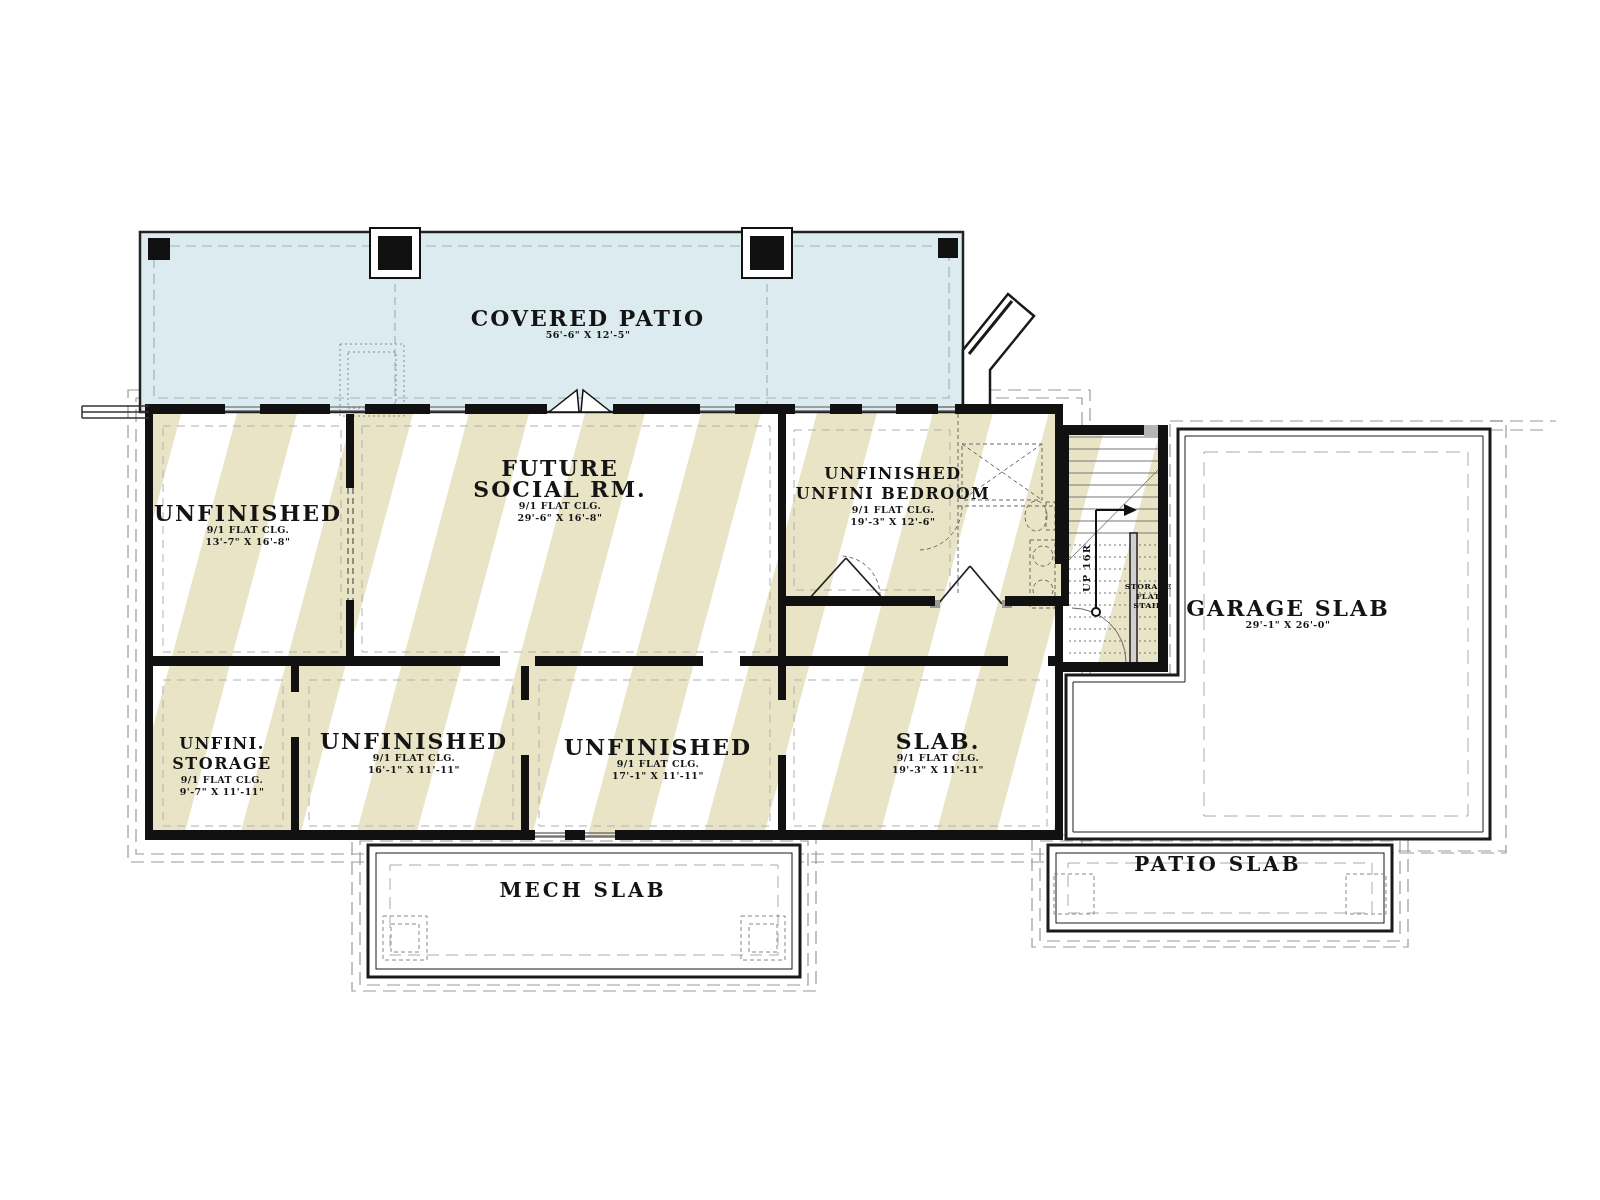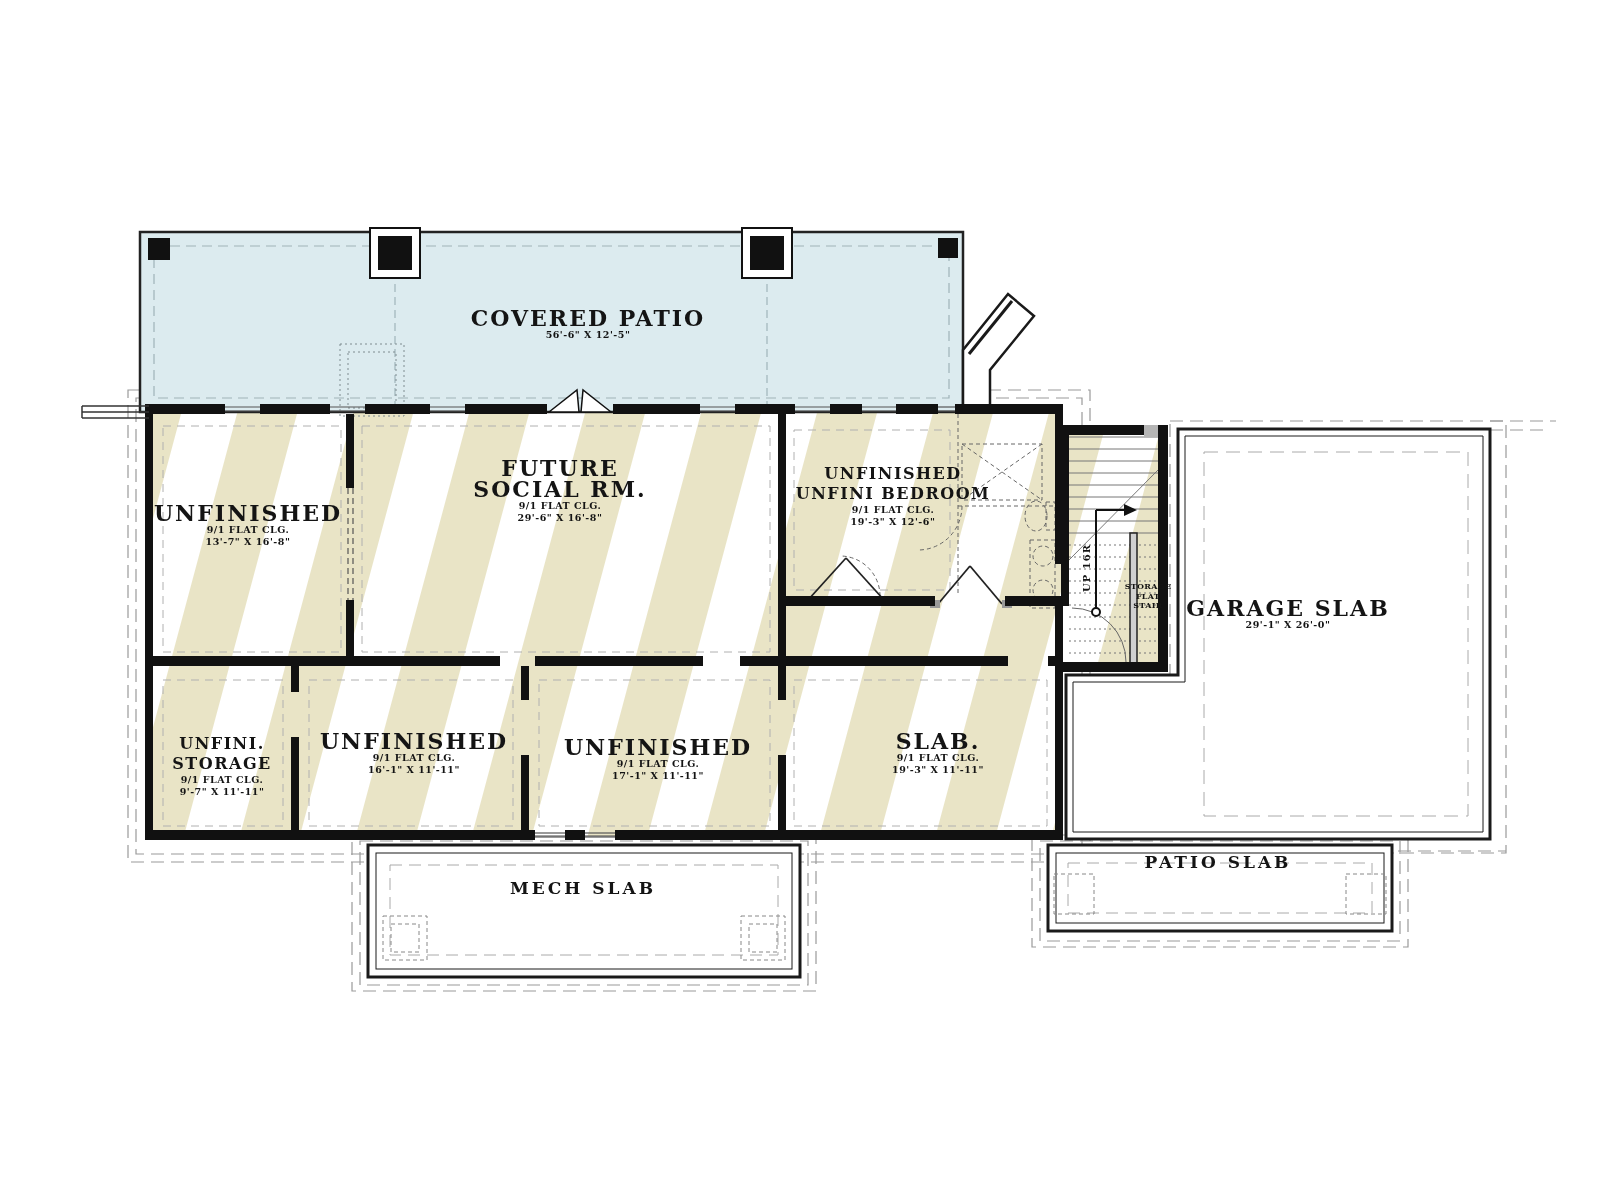--- a/index.html
+++ b/index.html
@@ -4,21 +4,21 @@
 <style>
   html,body{margin:0;padding:0;background:#ffffff;}
   .canvas{position:relative;width:1600px;height:1200px;background:#ffffff;overflow:hidden;
           font-family:"DejaVu Serif", serif;}
   .canvas svg{position:absolute;left:0;top:0;}
   .plan-label{position:absolute;transform:translateX(-50%);text-align:center;color:#141414;
               font-weight:bold;z-index:5;}
   .rname{font-size:22px;letter-spacing:2px;line-height:21px;white-space:nowrap;}
   .rname2{font-size:16px;letter-spacing:1.5px;line-height:20px;white-space:nowrap;}
   .rsub{font-size:9.5px;letter-spacing:.5px;line-height:11.5px;white-space:nowrap;}
-  .slab{font-size:17px;letter-spacing:3px;white-space:nowrap;}
+  .slab{font-size:20px;letter-spacing:3px;white-space:nowrap;}
   .vert-label{position:absolute;transform:translate(-50%,-50%) rotate(-90deg);font-size:10px;
               font-weight:bold;letter-spacing:1px;white-space:nowrap;color:#141414;z-index:5;}
   .tiny-label{position:absolute;transform:translateX(-50%);text-align:center;font-size:8px;
               font-weight:bold;line-height:9.5px;letter-spacing:.3px;color:#141414;z-index:5;}
 </style>
 </head>
 <body>
 
 <div class="canvas">
 

